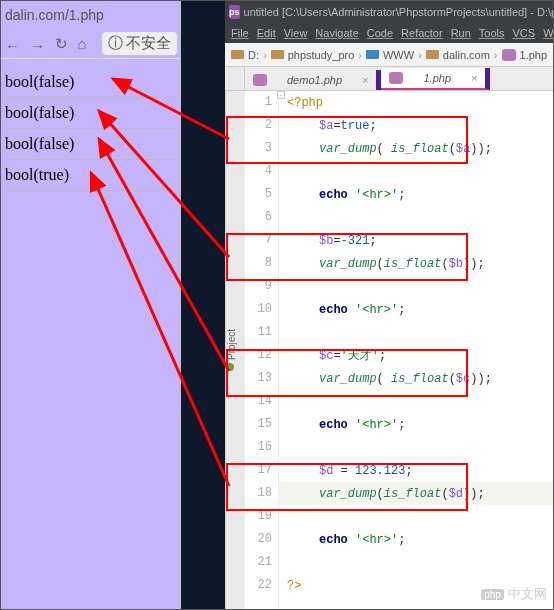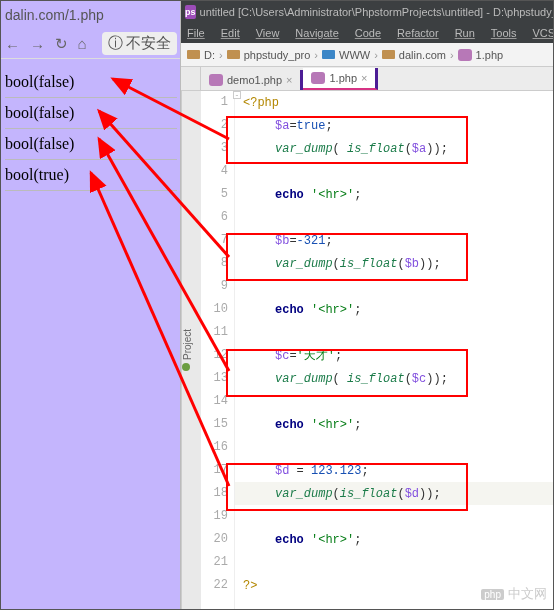--- a/index.html
+++ b/index.html
@@ -43,39 +43,39 @@
     font-family: "Times New Roman", serif;
     font-size: 16px;
   }
   .browser-body .out { margin: 6px 0; }
   .browser-body hr { border: none; border-top: 1px solid #bbb; margin: 4px 0; }
 
   
   .ide {
     position: absolute; right: 0; top: 0;
     width: 373px; height: 608px;
-    background: #14532d;
+    background: #0f172a;
     border-left: 1px solid #bbb;
-    display: flex; flex-direction: column;
+    display: flex; flex-direction: column; padding-left: 44px;
   }
   .ide-title {
     background: #3c3f41; color: #bbb;
     height: 22px; display: flex; align-items: center;
     padding: 0 4px; font-size: 11px; gap: 4px;
     overflow: hidden; white-space: nowrap;
   }
   .ide-title-icon {
     width: 14px; height: 14px; background: #9c4db8;
     border-radius: 2px;
     display: flex; align-items: center; justify-content: center;
     color: #fff; font-size: 9px; font-weight: bold;
   }
   .ide-menu {
     background: #3c3f41; color: #bbb; height: 20px;
-    display: flex; gap: 16px; padding: 0 6px;
+    display: flex; gap: 8px; padding: 0 6px;
     font-size: 11px; align-items: center;
     overflow: hidden;
   }
   .ide-menu span { text-decoration: underline; text-decoration-color: #999; }
   .ide-crumbs {
     background: #f3f3f3; height: 24px;
     display: flex; align-items: center; gap: 4px;
     padding: 0 6px; font-size: 11px; color: #555;
     border-bottom: 1px solid #ccc;
   }
@@ -87,23 +87,24 @@
   .ide-tabs {
     background: #ececec; height: 24px;
     display: flex; align-items: flex-end;
     border-bottom: 1px solid #ccc;
   }
   .sidebar-tab {
     width: 20px; background: #e9e9e9;
     border-right: 1px solid #ccc; height: 100%;
   }
   .tab {
-    display: flex; align-items: center; gap: 4px;
+    display: flex; align-items: center; gap: 20px;
     padding: 4px 8px; font-size: 11px; color: #555;
-    border-right: 3px solid #4c1d95;
+    border-right: 5px solid #4c1d95;
+    font-style: italic;
   }
   .tab.active { border-bottom: 2px solid #d63384; background: #fff; }
   .tab .close { color: #999; font-size: 11px; }
   .ide-body {
     flex: 1; display: flex; background: #fff;
     position: relative;
   }
   .side-label {
     width: 20px; background: #e9e9e9;
     border-right: 1px solid #ccc;

